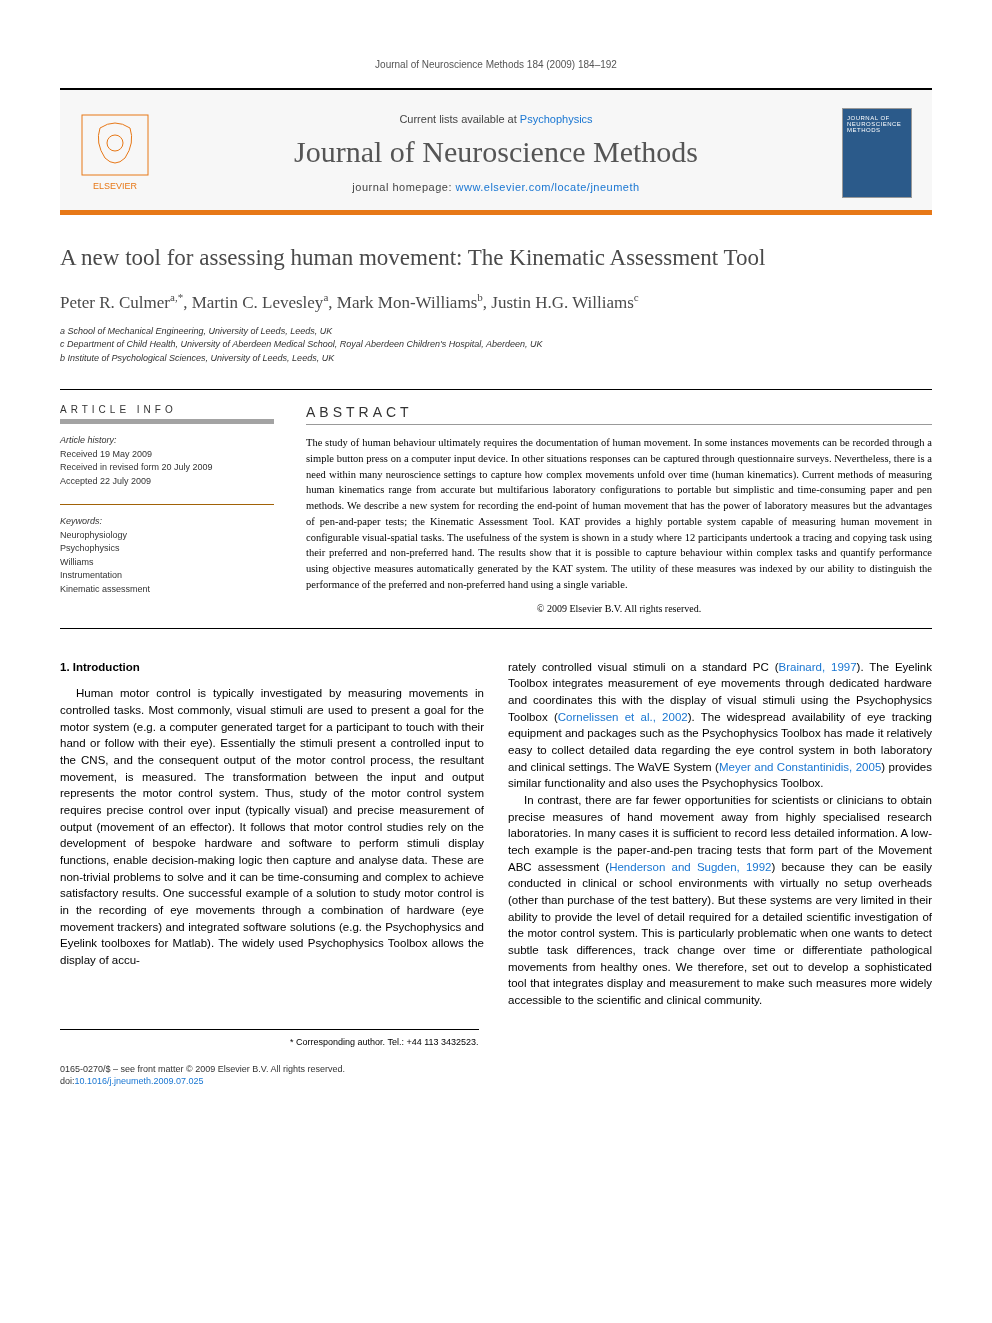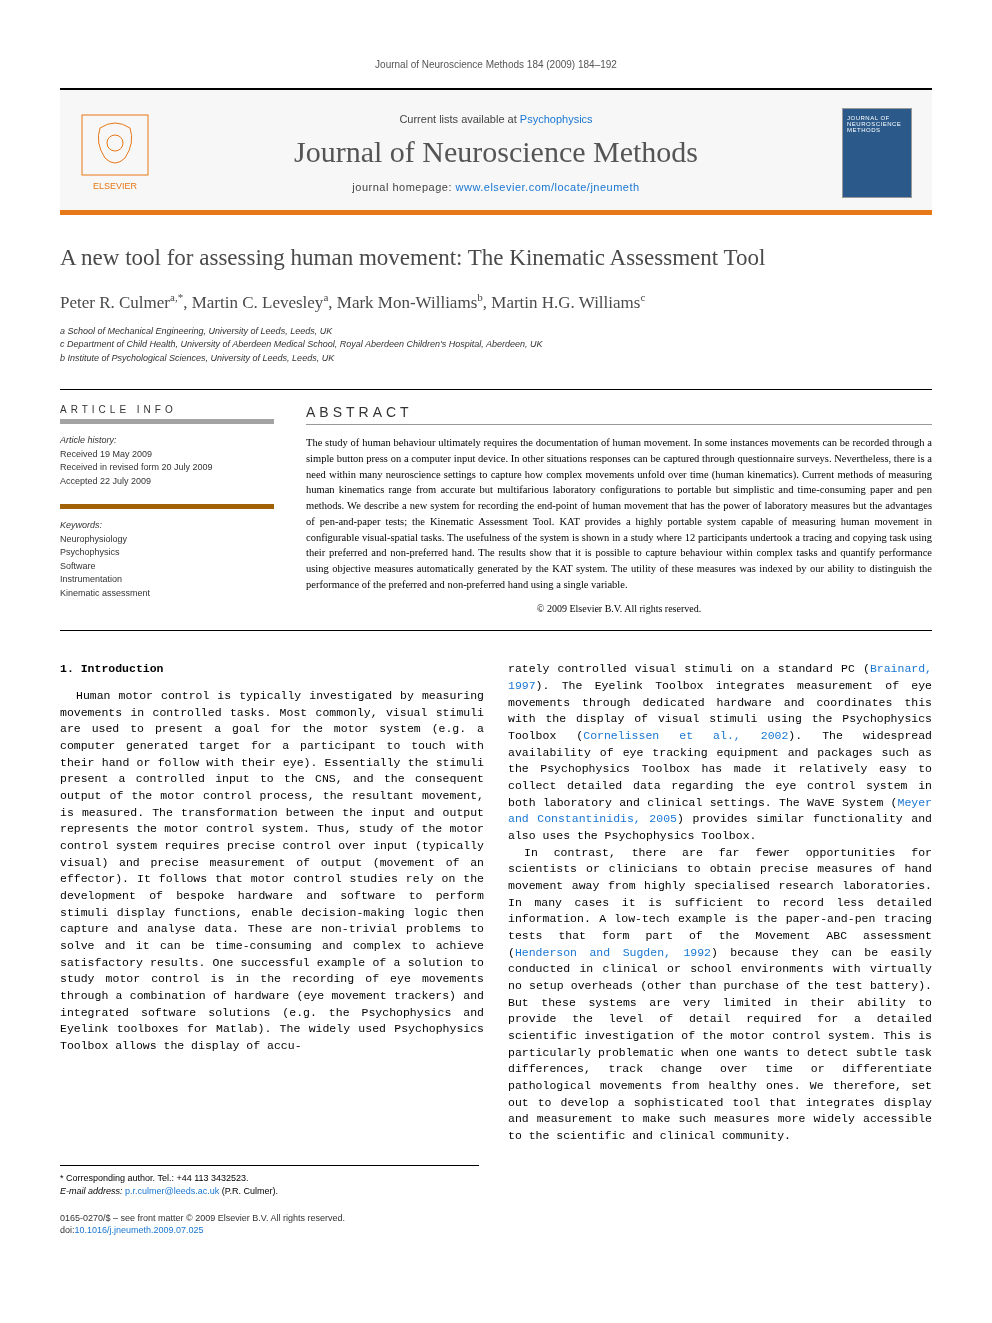--- a/index.html
+++ b/index.html
@@ -24,26 +24,26 @@
 .affiliations { font-size: 9px; font-style: italic; color: #333; line-height: 1.5; margin-bottom: 24px; font-family: Arial, sans-serif; }
 .info-abstract-row { display: flex; border-top: 1px solid #000; border-bottom: 1px solid #000; margin-bottom: 30px; }
 .info-col { width: 230px; padding: 14px 16px 14px 0; border-right: none; font-size: 9px; font-family: Arial, sans-serif; color: #333; }
 .info-heading { font-size: 10px; letter-spacing: 4px; text-transform: uppercase; color: #333; margin-bottom: 10px; border-bottom: 5px solid #a3a3a3; padding-bottom: 4px; }
 .info-block { margin-bottom: 16px; line-height: 1.5; }
 .info-block .label { font-style: italic; }
 .abstract-col { flex: 1; padding: 14px 0 14px 16px; }
 .abstract-heading { font-size: 14px; letter-spacing: 4px; text-transform: uppercase; color: #333; margin-bottom: 10px; border-bottom: 1px solid #999; padding-bottom: 4px; font-family: Arial, sans-serif; }
 .abstract-text { font-size: 10.5px; line-height: 1.5; text-align: justify; font-family: Georgia, serif; }
 .copyright-line { text-align: center; font-size: 10px; margin-top: 10px; font-family: Georgia, serif; }
-.body-cols { display: flex; gap: 24px; font-size: 11.5px; line-height: 1.45; text-align: justify; font-family: Liberation Mono, monospace; }
+.body-cols { display: flex; gap: 24px; font-size: 11.5px; line-height: 1.45; text-align: justify; font-family: Liberation Sans, sans-serif; }
 .body-col { flex: 1; }
 .section-heading { font-weight: bold; font-size: 11.5px; margin-bottom: 10px; }
 .body-col p { text-indent: 16px; margin-bottom: 0; }
 .body-col a { color: #1976d2; text-decoration: none; }
-.footnotes { border-top: 1px solid #000; margin-top: 20px; padding-top: 6px; font-size: 9px; line-height: 1.45; font-family: Arial, sans-serif; width: 48%; }
+.footnotes { border-top: 1px solid #000; margin-top: 20px; padding-top: 6px; font-size: 9px; line-height: 1.45; font-family: Arial, sans-serif; width: 48%; text-align: right; }
 .footnotes a { color: #1976d2; text-decoration: none; }
 .bottom-meta { font-size: 9px; line-height: 1.4; margin-top: 14px; font-family: Arial, sans-serif; color: #333; }
 .bottom-meta a { color: #1976d2; text-decoration: none; }
 </style>
 </head>
 <body>
 
 <div class="page">
 
   <div class="header-line">Journal of Neuroscience Methods 184 (2009) 184–192</div>
@@ -72,43 +72,43 @@
       </div>
     </div>
   </div>
 
   <h1 class="article-title">A new tool for assessing human movement: The Kinematic Assessment Tool</h1>
 
   <div class="authors">
     <span><span>Peter R. Culmer</span><sup>a,*</sup></span>,
     <span><span>Martin C. Levesley</span><sup>a</sup></span>,
     <span><span>Mark Mon-Williams</span><sup>b</sup></span>,
-    <span><span>Martin H.G. Williams</span><sup>c</sup></span>
+    <span><span>Justin H.G. Williams</span><sup>c</sup></span>
   </div>
 
   <div class="affiliations">
     <div>a School of Mechanical Engineering, University of Leeds, Leeds, UK</div>
     <div>c Department of Child Health, University of Aberdeen Medical School, Royal Aberdeen Children's Hospital, Aberdeen, UK</div>
     <div>b Institute of Psychological Sciences, University of Leeds, Leeds, UK</div>
   </div>
 
   <div class="info-abstract-row">
     <div class="info-col">
       <div class="info-heading">ARTICLE INFO</div>
       <div class="info-block">
         <div class="label">Article history:</div>
         <div>Received 19 May 2009</div>
         <div>Received in revised form 20 July 2009</div>
         <div>Accepted 22 July 2009</div>
       </div>
-      <div class="info-block" style="border-top:5px solid #a16207; padding-top:10px;">
+      <div class="info-block" style="border-top:1px solid #a16207; padding-top:10px;">
         <div class="label">Keywords:</div>
         <div>Neurophysiology</div>
         <div>Psychophysics</div>
-        <div>Software</div>
+        <div>Williams</div>
         <div>Instrumentation</div>
         <div>Kinematic assessment</div>
       </div>
     </div>
     <div class="abstract-col">
       <div class="abstract-heading">ABSTRACT</div>
       <div class="abstract-text">The study of human behaviour ultimately requires the documentation of human movement. In some instances movements can be recorded through a simple button press on a computer input device. In other situations responses can be captured through questionnaire surveys. Nevertheless, there is a need within many neuroscience settings to capture how complex movements unfold over time (human kinematics). Current methods of measuring human kinematics range from accurate but multifarious laboratory configurations to portable but simplistic and time-consuming paper and pen methods. We describe a new system for recording the end-point of human movement that has the power of laboratory measures but the advantages of pen-and-paper tests; the Kinematic Assessment Tool. KAT provides a highly portable system capable of measuring human movement in configurable visual-spatial tasks. The usefulness of the system is shown in a study where 12 participants undertook a tracing and copying task using their preferred and non-preferred hand. The results show that it is possible to capture behaviour within complex tasks and quantify performance using objective measures automatically generated by the KAT system. The utility of these measures was indexed by our ability to distinguish the performance of the preferred and non-preferred hand using a single variable.</div>
       <div class="copyright-line">© 2009 Elsevier B.V. All rights reserved.</div>
     </div>
   </div>
@@ -119,23 +119,20 @@
       <p>Human motor control is typically investigated by measuring movements in controlled tasks. Most commonly, visual stimuli are used to present a goal for the motor system (e.g. a computer generated target for a participant to touch with their hand or follow with their eye). Essentially the stimuli present a controlled input to the CNS, and the consequent output of the motor control process, the resultant movement, is measured. The transformation between the input and output represents the motor control system. Thus, study of the motor control system requires precise control over input (typically visual) and precise measurement of output (movement of an effector). It follows that motor control studies rely on the development of bespoke hardware and software to perform stimuli display functions, enable decision-making logic then capture and analyse data. These are non-trivial problems to solve and it can be time-consuming and complex to achieve satisfactory results. One successful example of a solution to study motor control is in the recording of eye movements through a combination of hardware (eye movement trackers) and integrated software solutions (e.g. the Psychophysics and Eyelink toolboxes for Matlab). The widely used Psychophysics Toolbox allows the display of accu-</p>
     </div>
     <div class="body-col">
       <p style="text-indent:0;"><span>rately controlled visual stimuli on a standard PC (</span><a href="#">Brainard, 1997</a><span>). The Eyelink Toolbox integrates measurement of eye movements through dedicated hardware and coordinates this with the display of visual stimuli using the Psychophysics Toolbox (</span><a href="#">Cornelissen et al., 2002</a><span>). The widespread availability of eye tracking equipment and packages such as the Psychophysics Toolbox has made it relatively easy to collect detailed data regarding the eye control system in both laboratory and clinical settings. The WaVE System (</span><a href="#">Meyer and Constantinidis, 2005</a><span>) provides similar functionality and also uses the Psychophysics Toolbox.</span></p>
       <p><span>In contrast, there are far fewer opportunities for scientists or clinicians to obtain precise measures of hand movement away from highly specialised research laboratories. In many cases it is sufficient to record less detailed information. A low-tech example is the paper-and-pen tracing tests that form part of the Movement ABC assessment (</span><a href="#">Henderson and Sugden, 1992</a><span>) because they can be easily conducted in clinical or school environments with virtually no setup overheads (other than purchase of the test battery). But these systems are very limited in their ability to provide the level of detail required for a detailed scientific investigation of the motor control system. This is particularly problematic when one wants to detect subtle task differences, track change over time or differentiate pathological movements from healthy ones. We therefore, set out to develop a sophisticated tool that integrates display and measurement to make such measures more widely accessible to the scientific and clinical community.</span></p>
     </div>
   </div>
 
   <div class="footnotes">
     <div>* Corresponding author. Tel.: +44 113 3432523.</div>
-    <div>
-      <em><span>E-mail address: </span></em><a href="#">p.r.culmer@leeds.ac.uk</a><span> (P.R. Culmer).</span>
-    </div>
   </div>
 
   <div class="bottom-meta">
     <div>0165-0270/$ – see front matter © 2009 Elsevier B.V. All rights reserved.</div>
     <div>
       <span>doi:</span><a href="#">10.1016/j.jneumeth.2009.07.025</a>
     </div>
   </div>
 
 </div>

